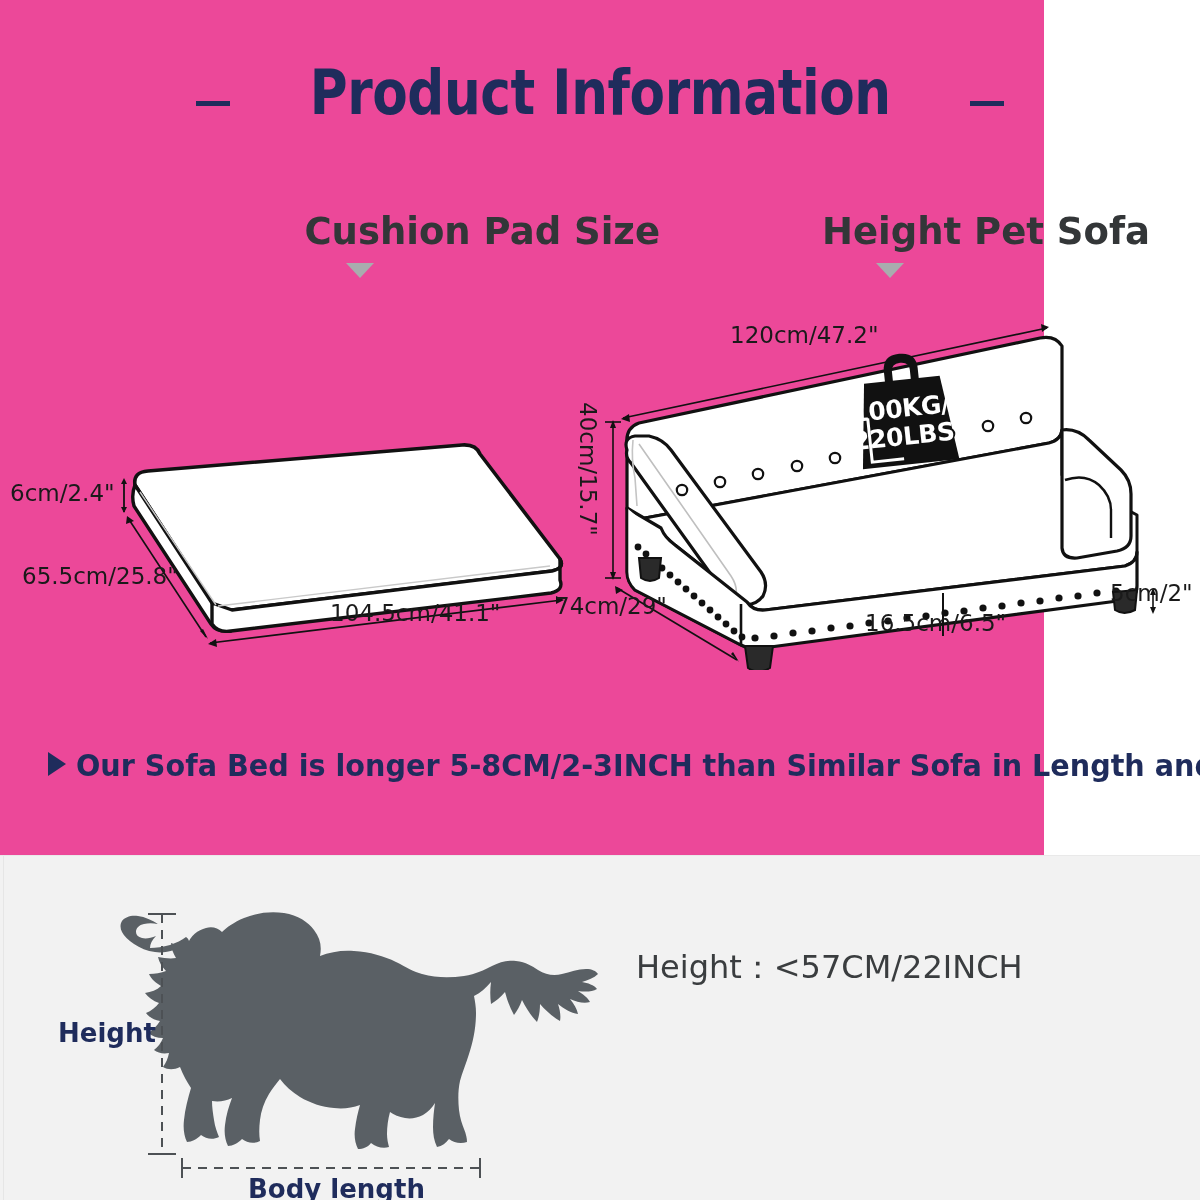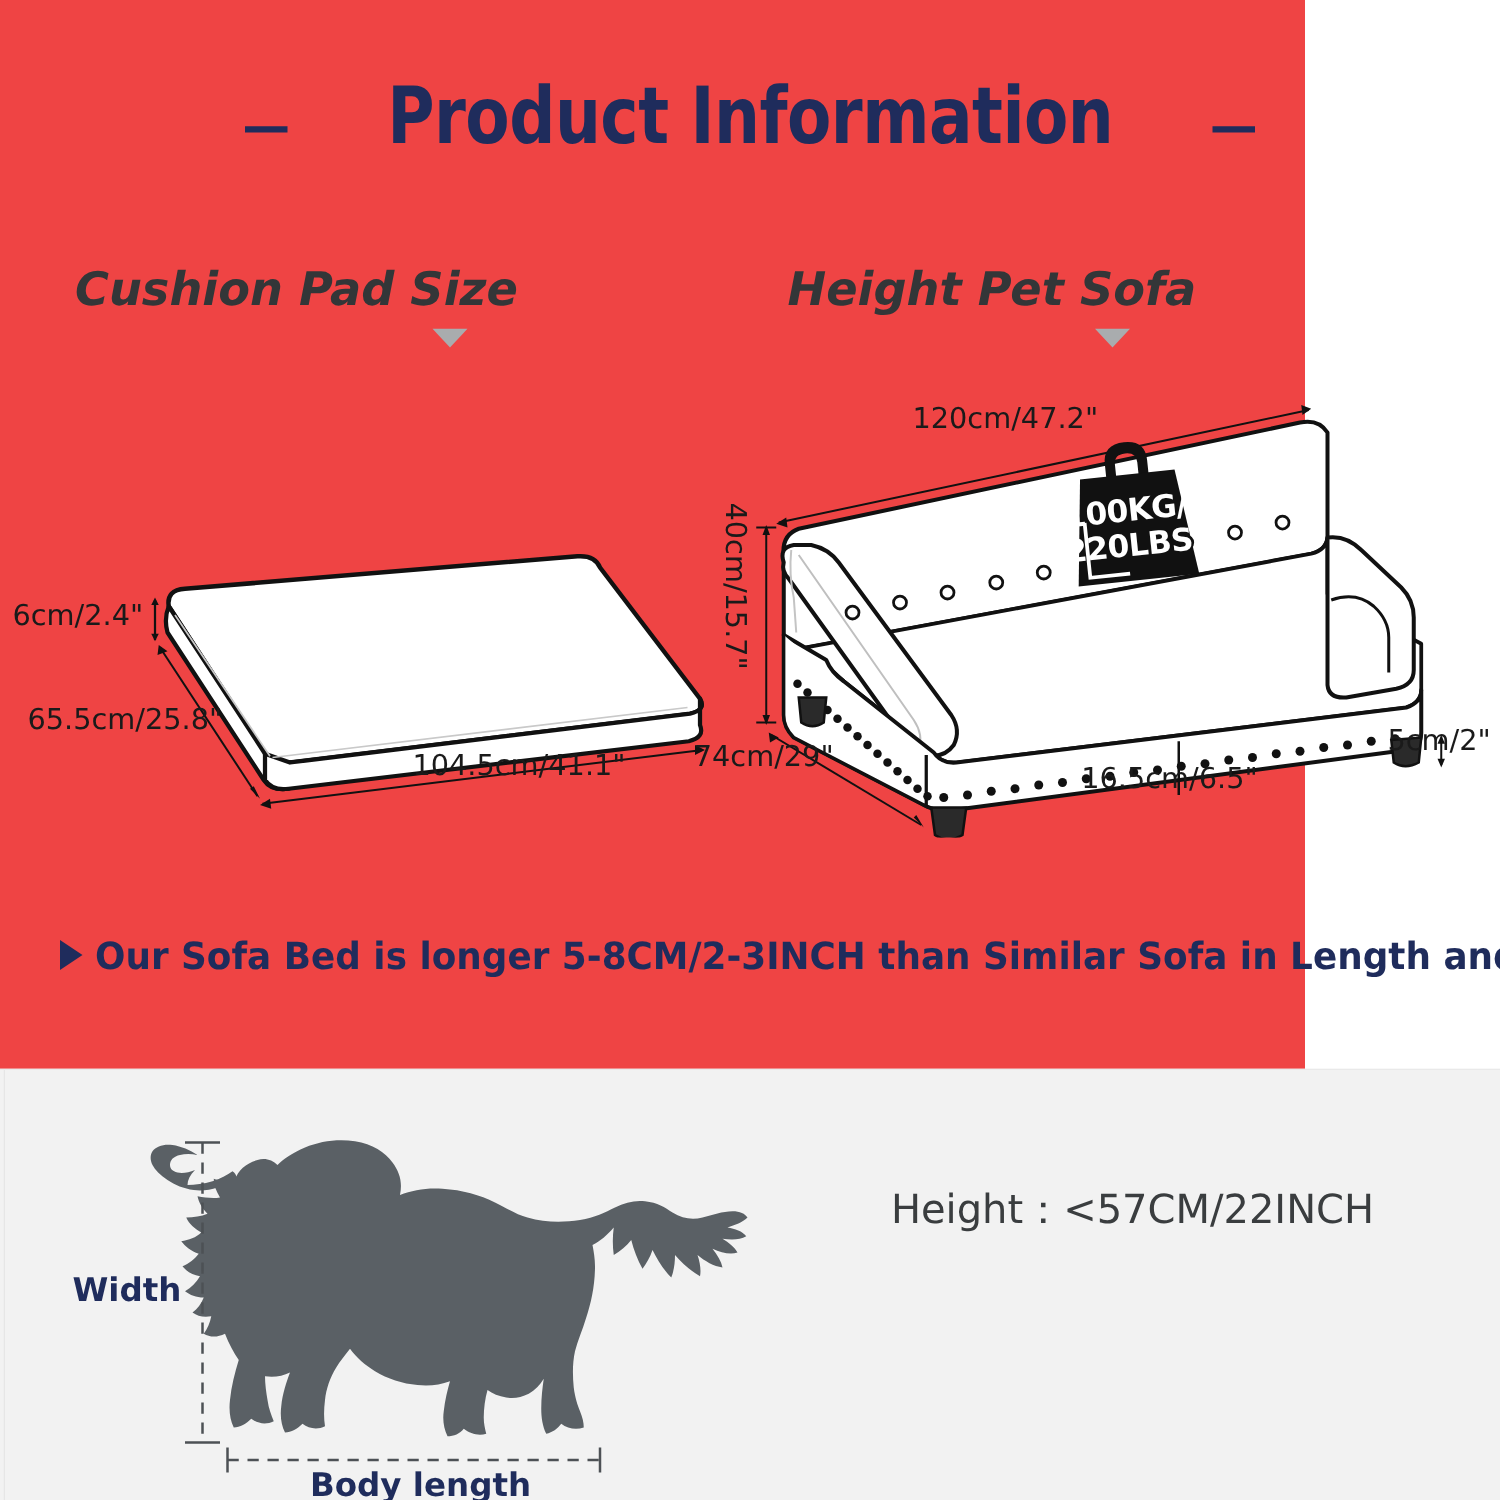--- a/index.html
+++ b/index.html
@@ -12,21 +12,21 @@
     background: #ffffff;
     font-family: "DejaVu Sans", "Liberation Sans", sans-serif;
     overflow: hidden;
     position: relative;
   }
 
   #page {
     position: relative;
     width: 1044px;
     height: 1200px;
-    background: #ef4444;
+    background: #ec4899;
   }
 
   
   .title-row {
     position: absolute;
     top: 56px;
     left: 0;
     width: 1200px;
     text-align: center;
     white-space: nowrap;
@@ -48,23 +48,22 @@
     background: #1f2c5c;
     vertical-align: middle;
     margin: 0 16px;
     position: relative;
     top: -6px;
   }
 
   
   .sec-head {
     position: absolute;
-    text-align: left;
+    text-align: right;
     white-space: nowrap;
-    font-style: italic;
   }
   .sec-head .label {
     font-size: 37px;
     font-weight: bold;
     color: #333638;
     letter-spacing: 0px;
     line-height: 1.1;
   }
   .sec-head .tri {
     margin: 10px auto 0;
@@ -159,21 +158,20 @@
     font-size: 26px;
     font-weight: bold;
     white-space: nowrap;
   }
 
   #specs {
     position: absolute;
     left: 636px;
     top: 90px;
     width: 540px;
-    text-align: center;
   }
   #specs .spec-line {
     font-size: 32px;
     color: #3a3d3f;
     white-space: nowrap;
     margin-bottom: 35px;
     letter-spacing: 0px;
   }
   #specs .spec-line:last-child { margin-bottom: 0; }
 </style>
@@ -487,21 +485,21 @@
           <line x1="108" y1="288" x2="136" y2="288"></line>
         </g>
 
         <g stroke="#4d5155" stroke-width="2" fill="none">
           <line x1="142" y1="302" x2="440" y2="302" stroke-dasharray="9,7"></line>
           <line x1="142" y1="292" x2="142" y2="312"></line>
           <line x1="440" y1="292" x2="440" y2="312"></line>
         </g>
       </svg>
 
-      <div class="dash-label" style="left:18px; top:152px;">Width</div>
+      <div class="dash-label" style="left:18px; top:152px;">Height</div>
       <div class="dash-label" style="left:208px; top:308px;">Body length</div>
     </div>
 
     <div id="specs">
       <div class="spec-line">Height：&lt;57CM/22INCH</div>
     </div>
   </div>
 
 </div>
 

